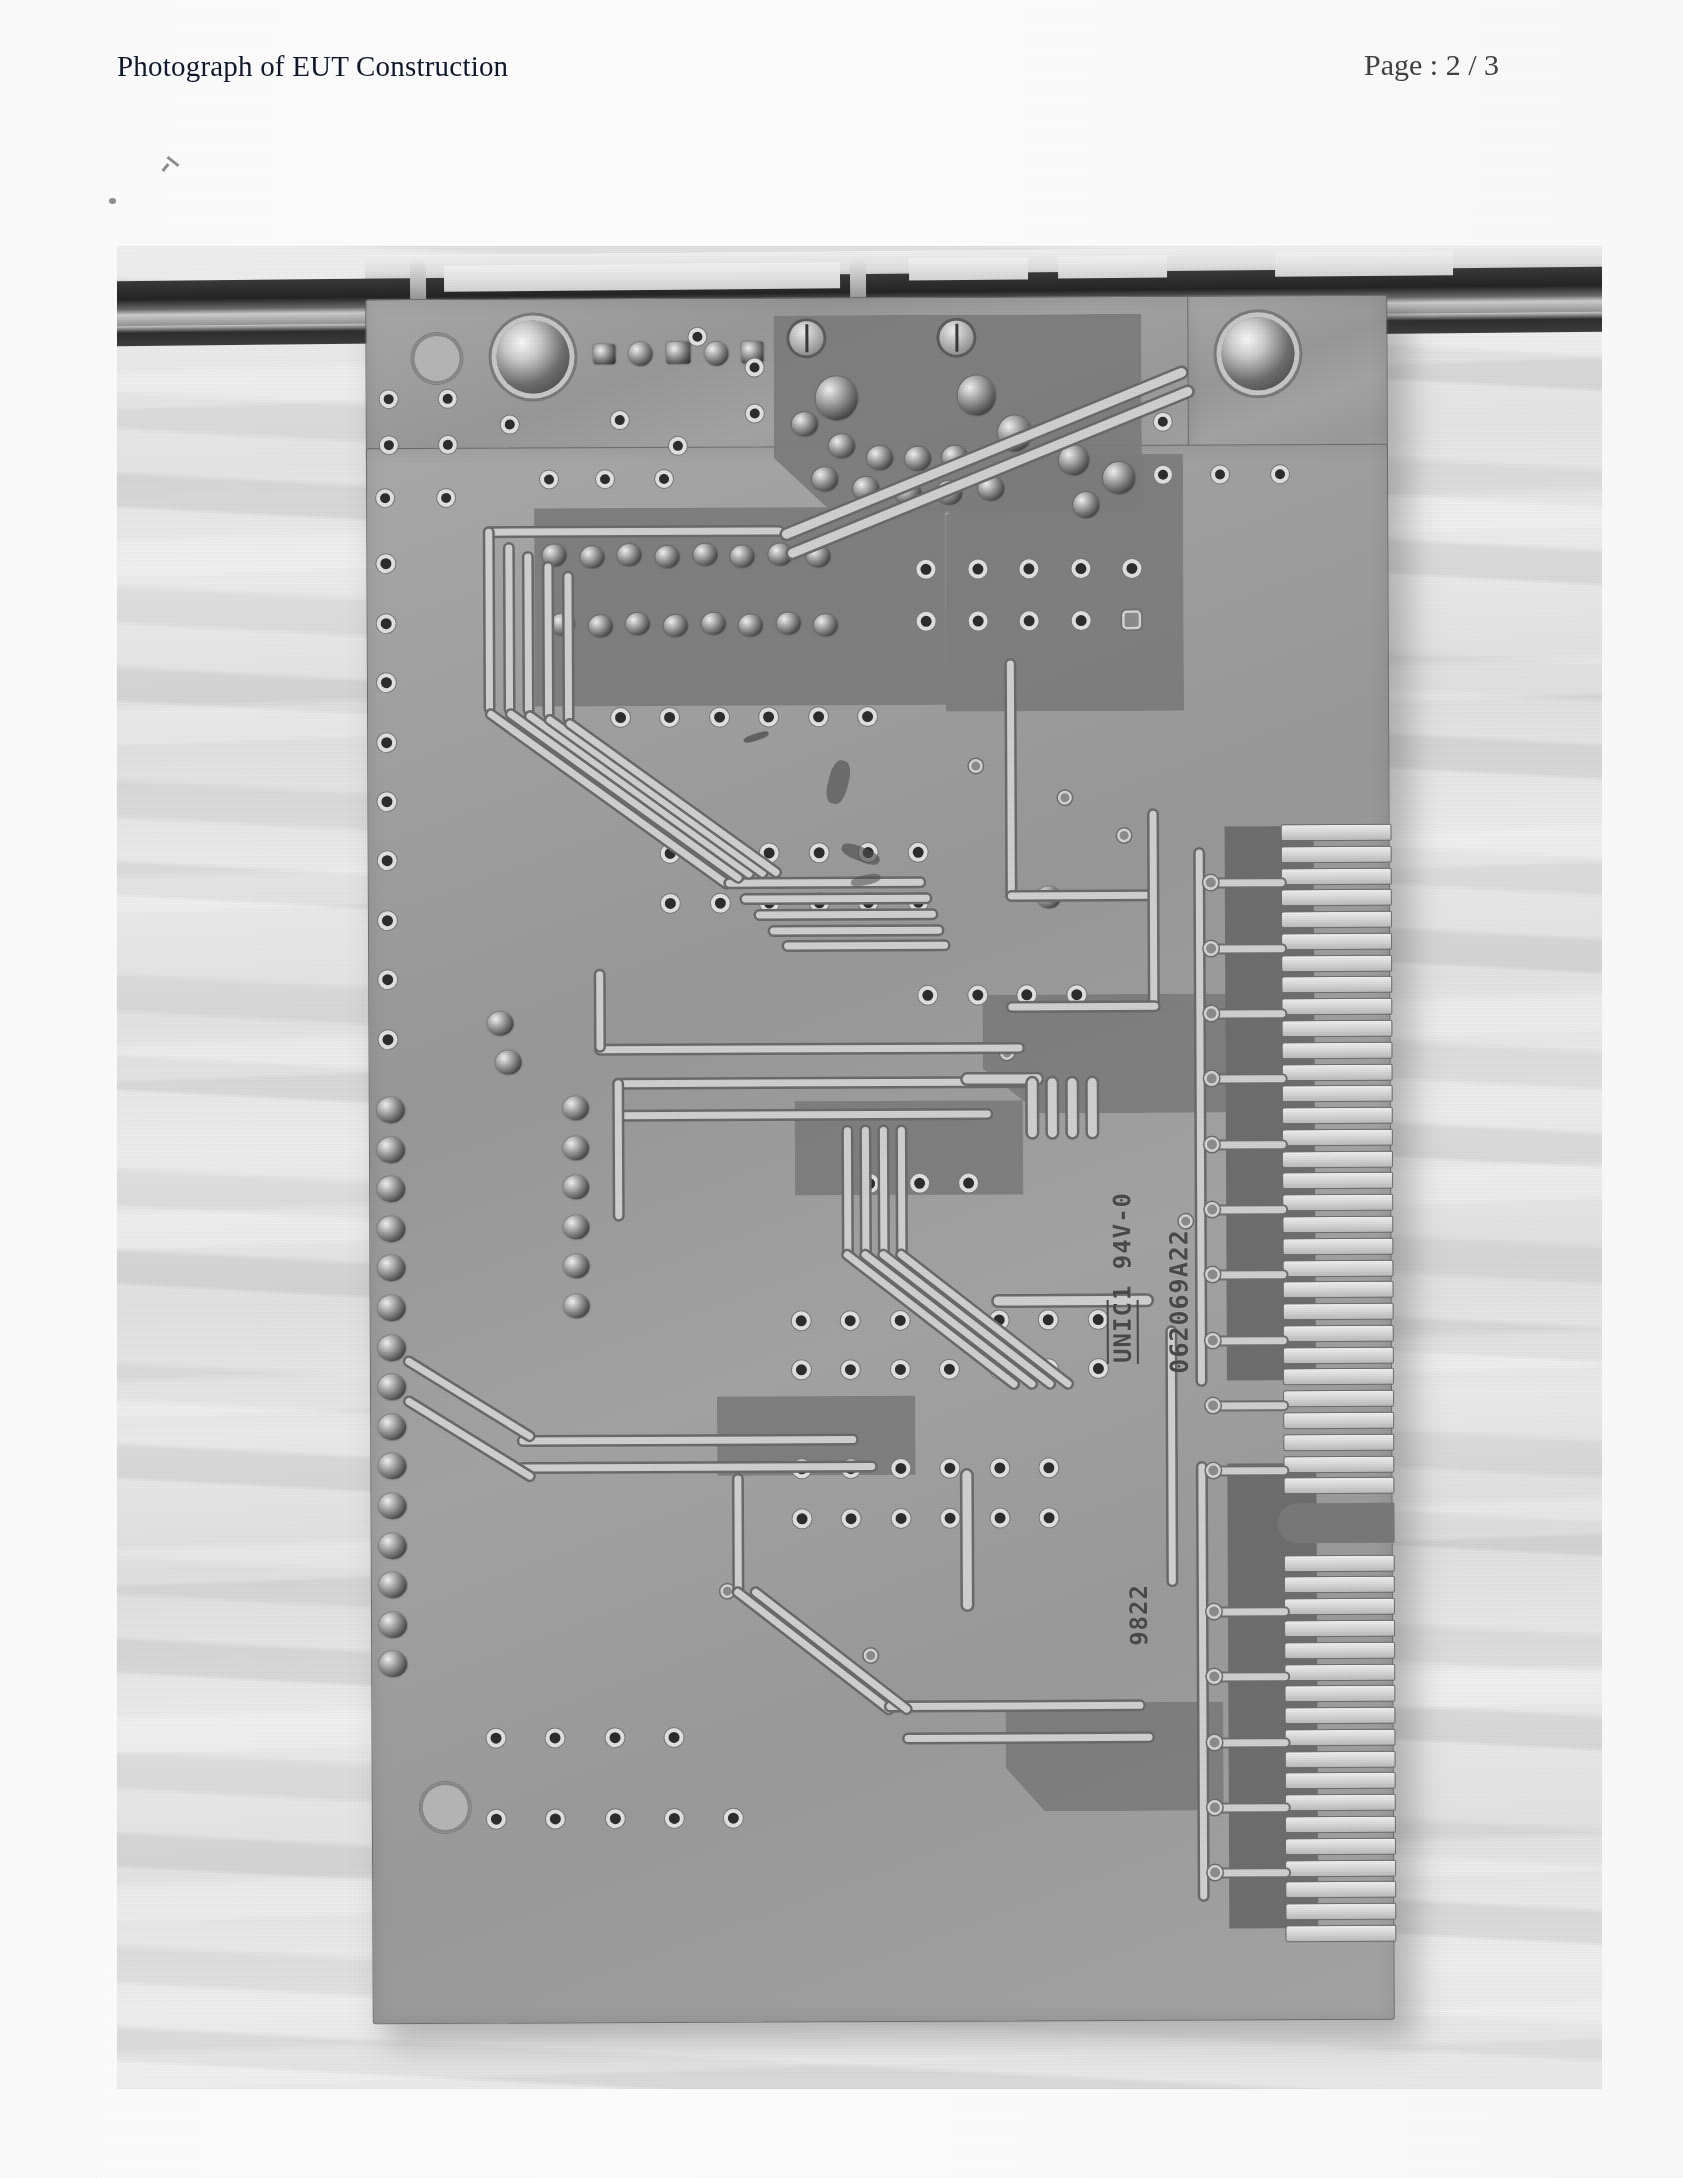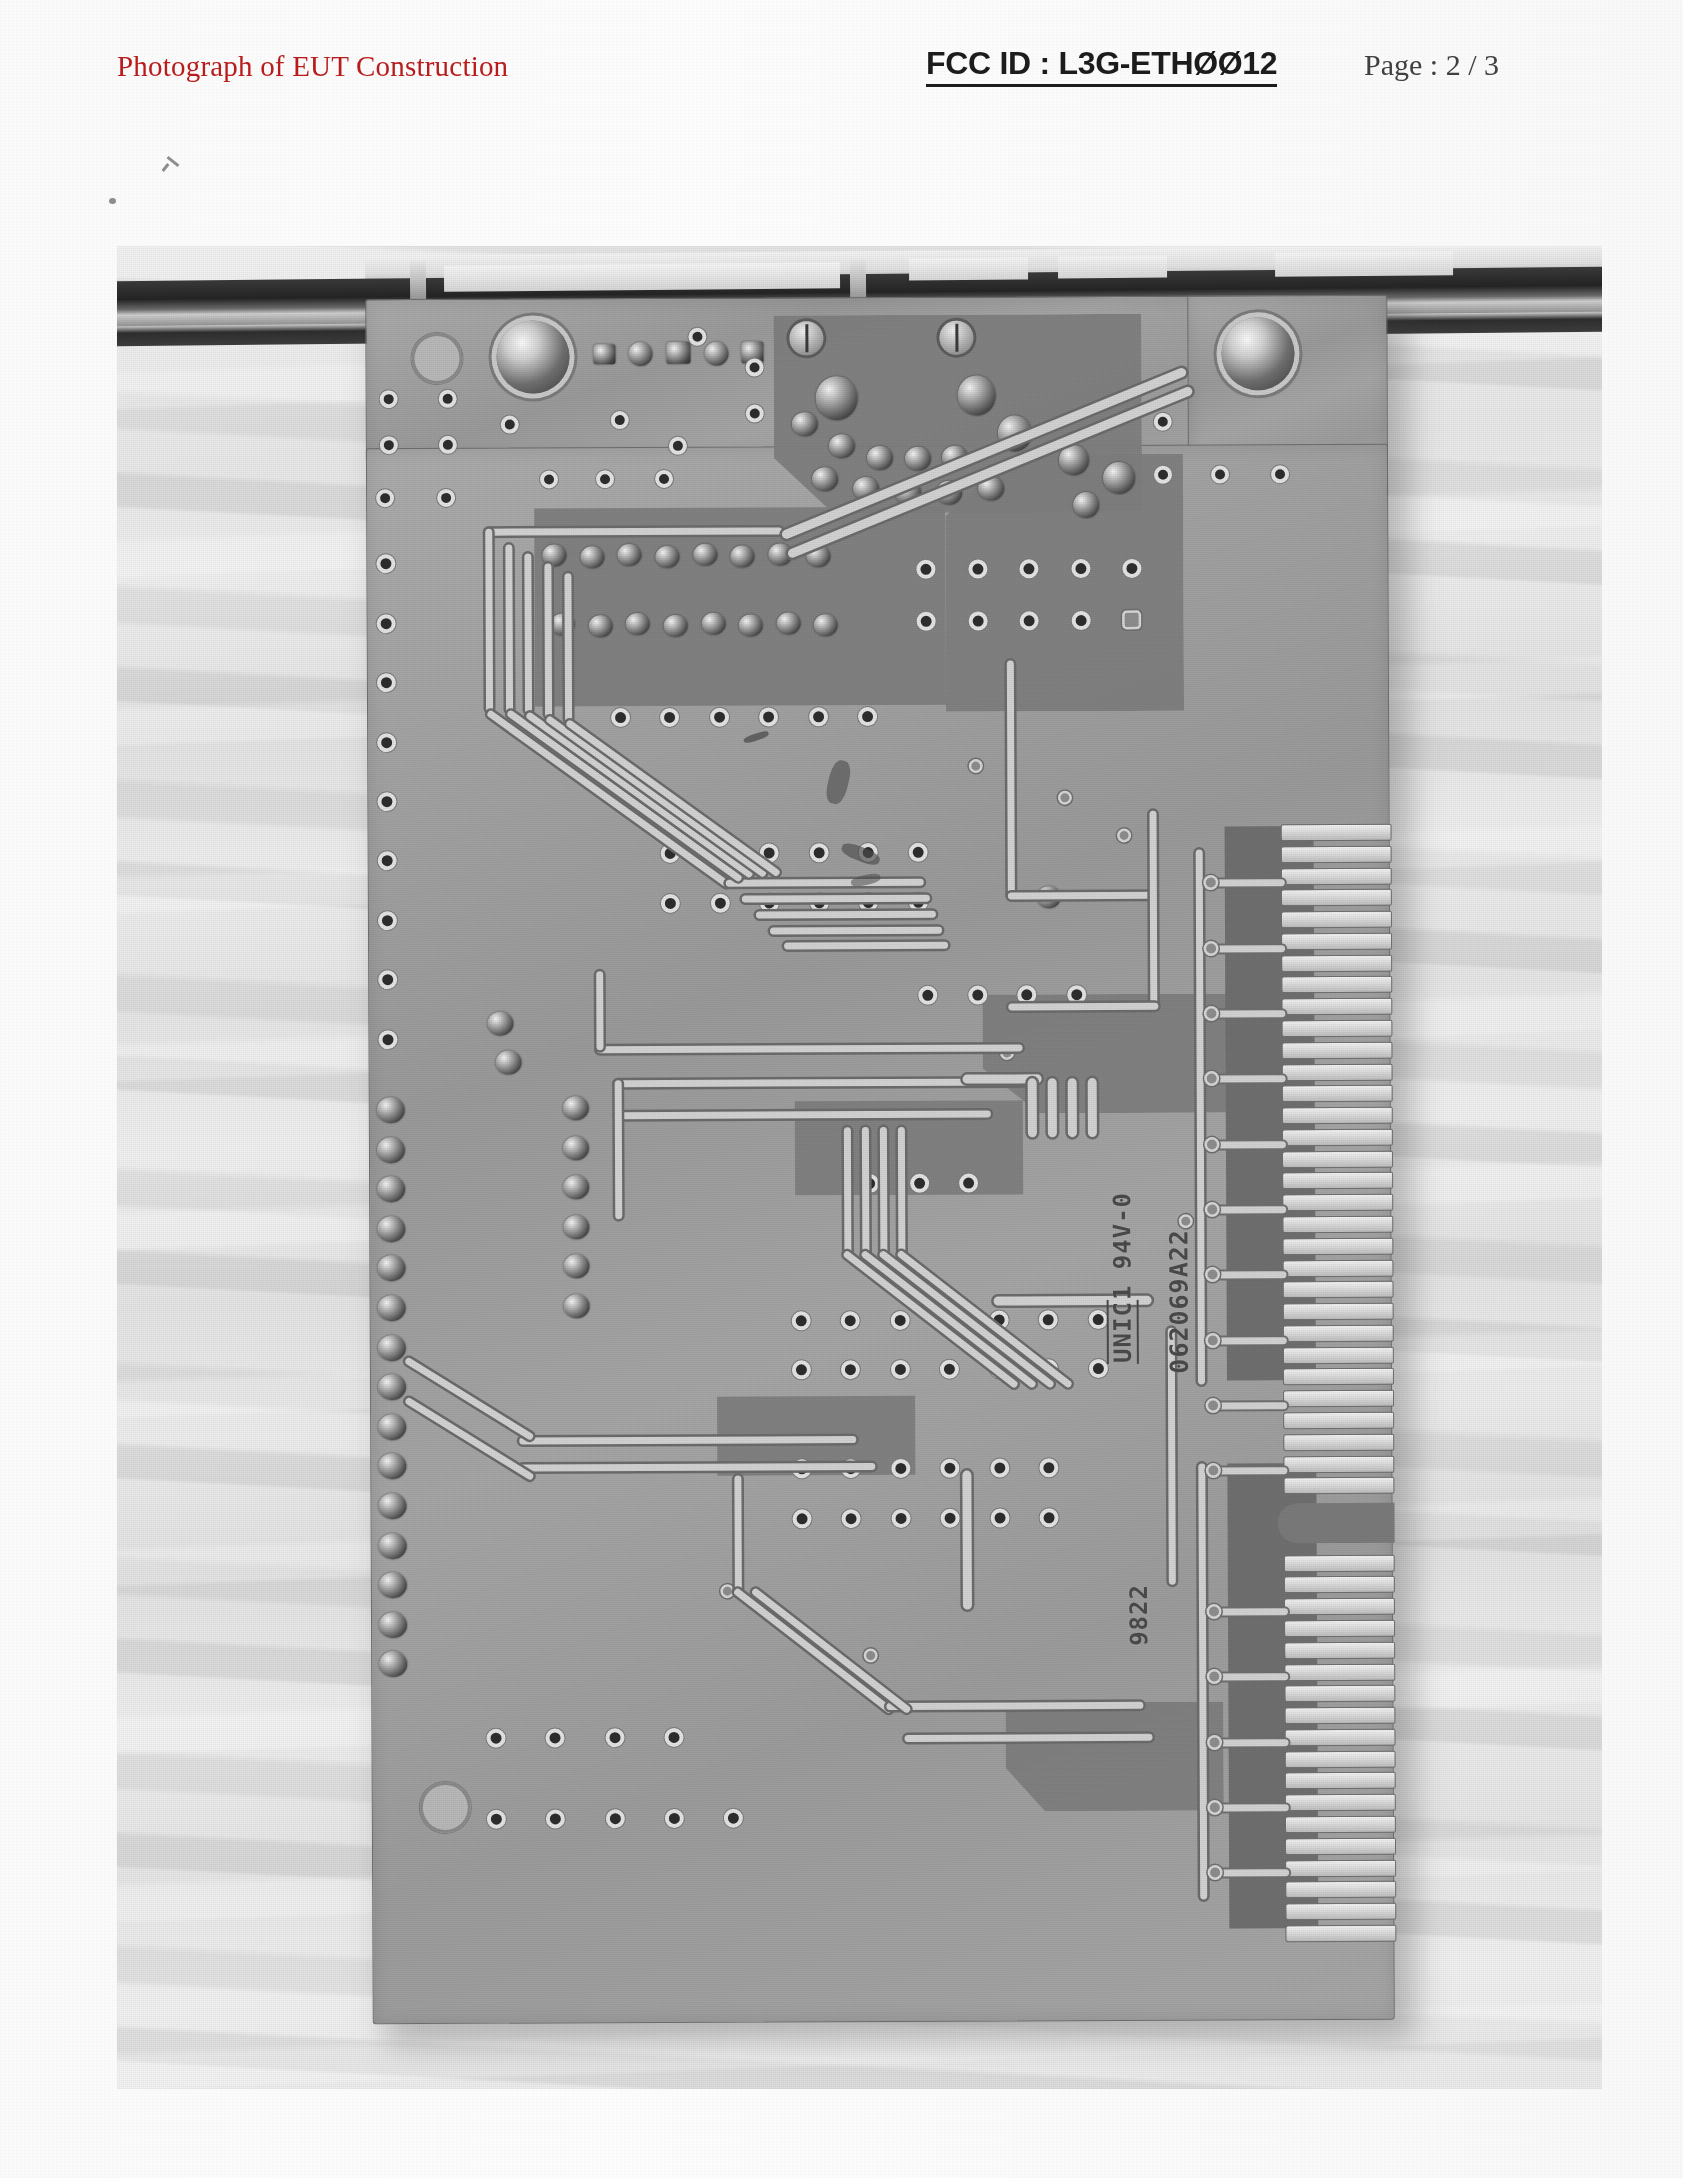--- a/index.html
+++ b/index.html
@@ -22,21 +22,21 @@
       repeating-linear-gradient(90deg, rgba(0,0,0,0.010) 0px, rgba(0,0,0,0.010) 1px, rgba(0,0,0,0) 1px, rgba(0,0,0,0) 4px);
     opacity:.9;
   }
 
   
   #doc-header{
     position:absolute;left:0;top:0;width:1683px;height:119px;
   }
   #header-title{
     position:absolute;left:117px;top:50px;
-    font-size:29px;color:#b91c1c;letter-spacing:0.2px;
+    font-size:29px;color:#0f172a;letter-spacing:0.2px;
     font-family:"Liberation Serif", serif;
     white-space:nowrap;
   }
   #fcc-id{
     position:absolute;left:926px;top:45px;
     font-size:32px;color:#1c1c1c;font-weight:600;
     font-family:"Liberation Sans", sans-serif;
     border-bottom:3px solid #1c1c1c;padding-bottom:2px;
     white-space:nowrap;letter-spacing:-0.3px;
   }
@@ -194,21 +194,20 @@
   
   .smudge{position:absolute;background:#4f4f4f;border-radius:40%;opacity:.75;}
 </style>
 </head>
 <body>
 
 <div id="page-scan"></div>
 
 <div id="doc-header">
   <div id="header-title">Photograph of EUT Construction</div>
-  <div id="fcc-id">FCC ID : L3G-ETHØØ12</div>
   <div id="page-number">Page : 2 / 3</div>
 </div>
 
 <div class="stray" style="left:166px;top:160px;width:14px;height:3px;transform:rotate(38deg);"></div>
 <div class="stray" style="left:161px;top:166px;width=8px;width:9px;height:3px;transform:rotate(-52deg);"></div>
 <div class="stray" style="left:109px;top:198px;width:7px;height:6px;border-radius:50%;"></div>
 
 <div id="photograph">
 
   <div id="photo-bands"></div>

